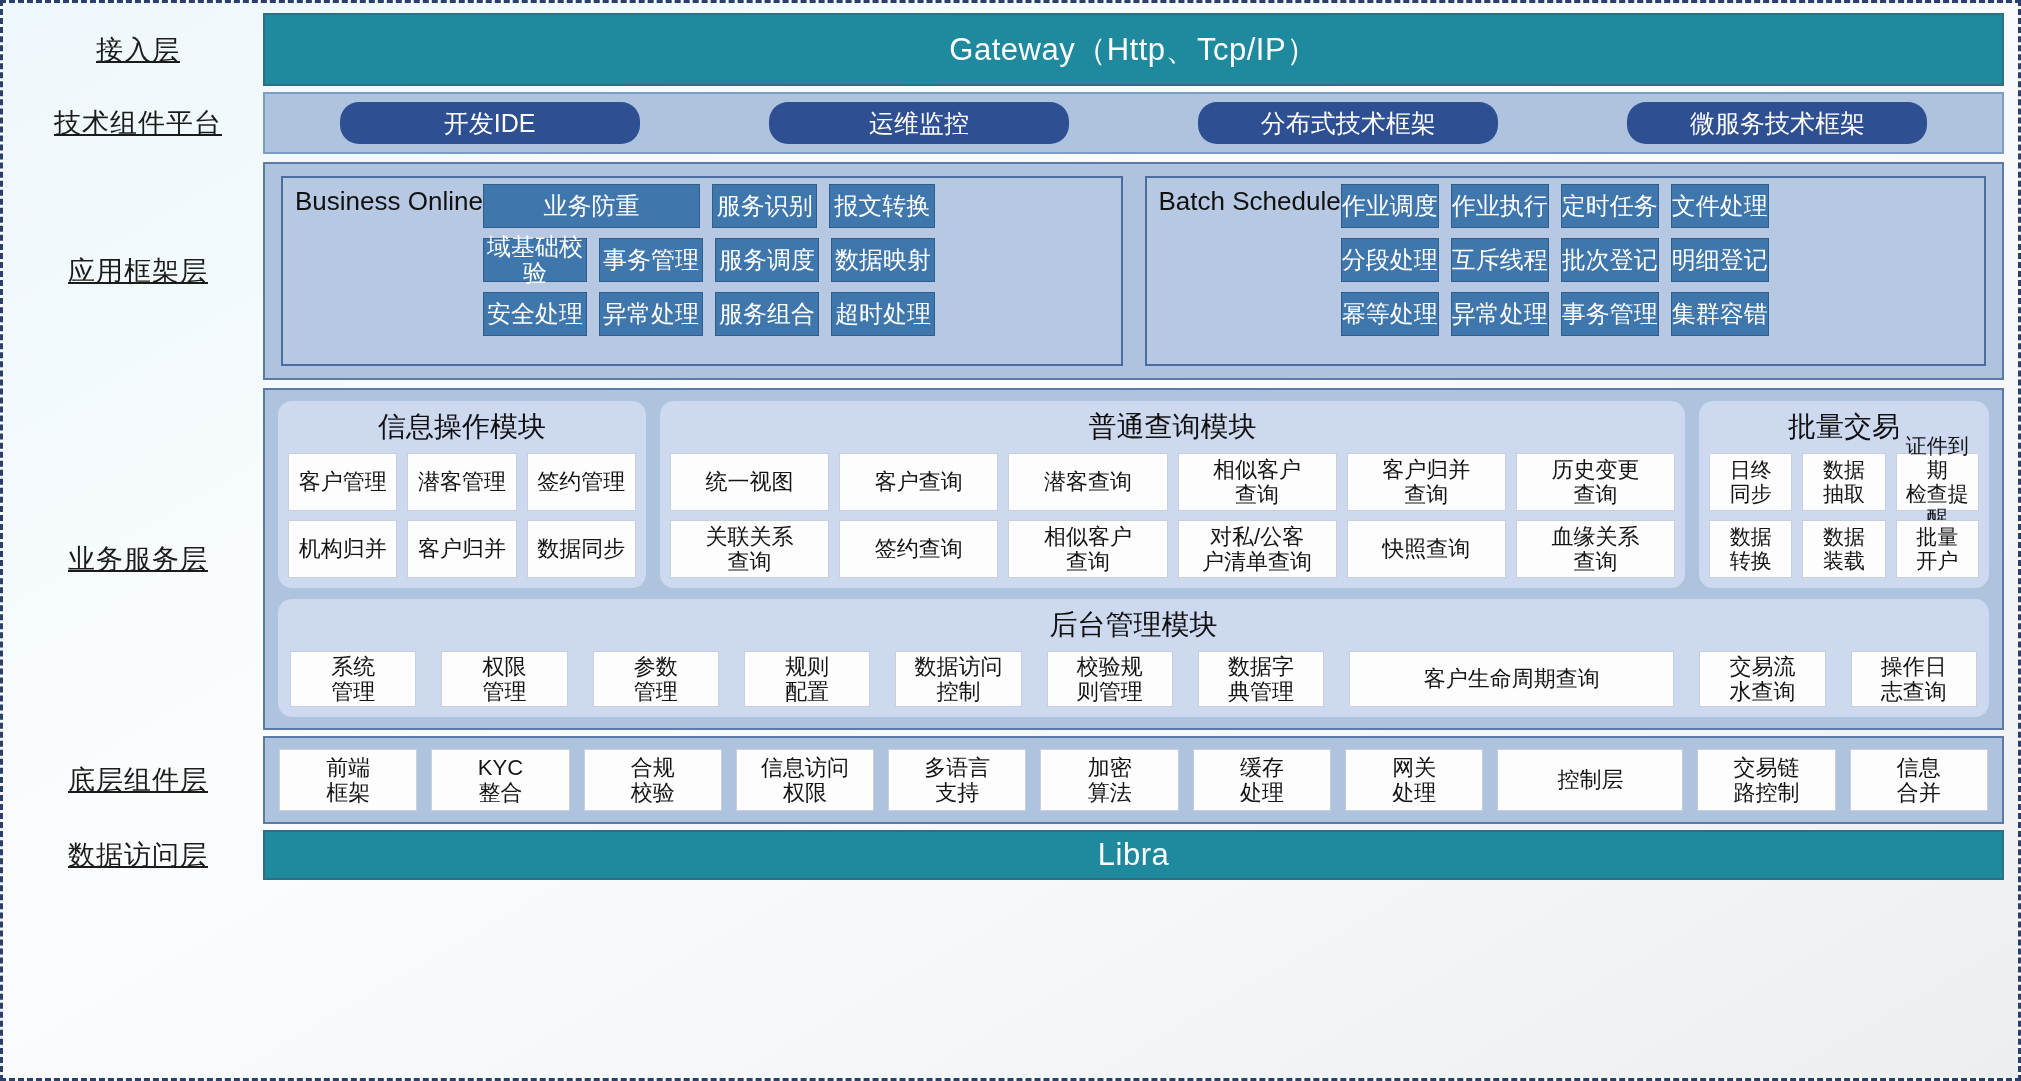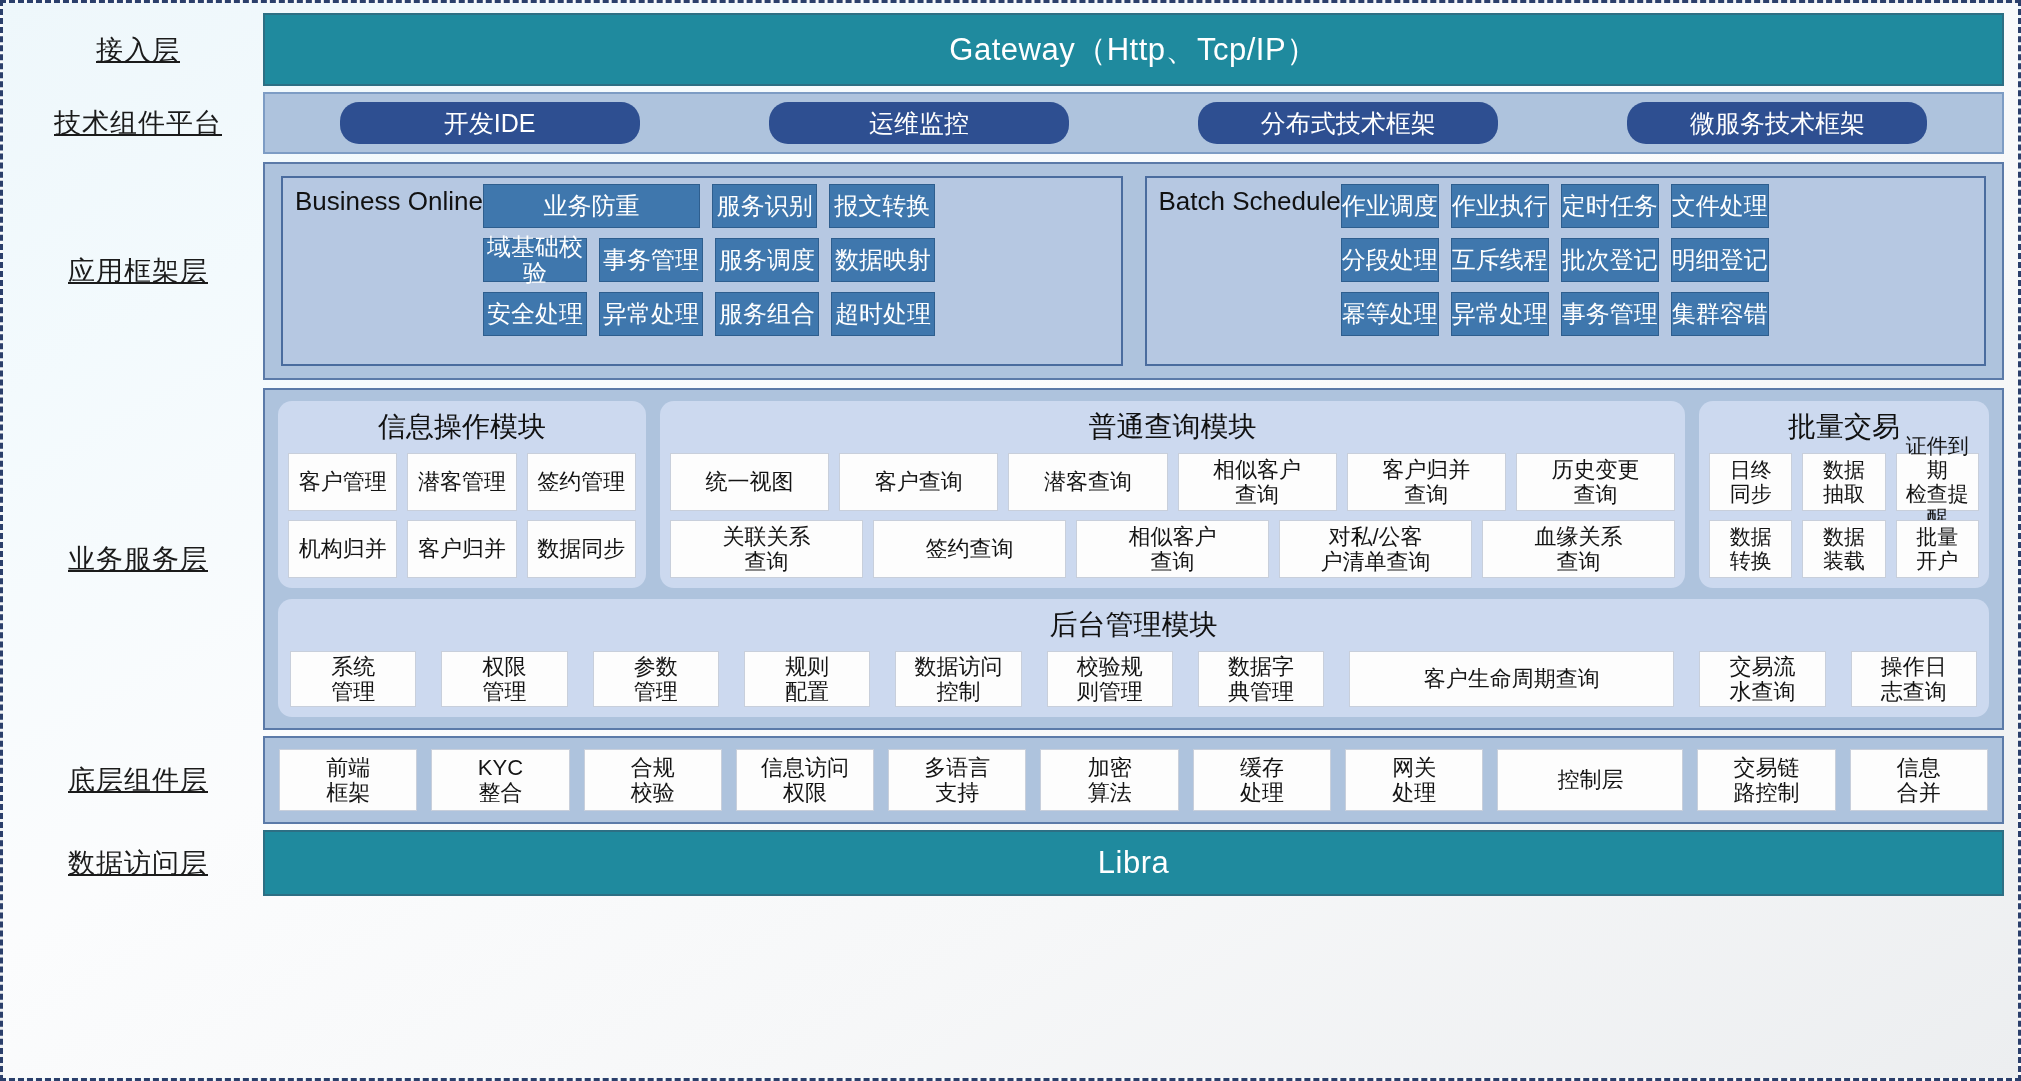--- a/index.html
+++ b/index.html
@@ -28,21 +28,21 @@
   
   .tealbar {
     flex: 1 1 auto;
     background: #1f8a9e;
     border: 2px solid #2d6f84;
     color: #ffffff;
     display: flex; align-items: center; justify-content: center;
     font-size: 31px; letter-spacing: .5px;
   }
   .gatewaybar { height: 73px; }
-  .librabar   { height: 66px; }
+  .librabar   { height: 50px; }
 
   
   .techband {
     flex: 1 1 auto; height: 62px;
     background: #aec3dd; border: 2px solid #7d9cc4;
     display: flex; align-items: center; justify-content: space-around;
     padding: 0 10px;
   }
   .techbtn {
     background: #2e4f91; color: #fff;
@@ -248,20 +248,21 @@
 查询</div>
               </div>
               <div class="gridrow">
                 <div class="cellwhite">关联关系
 查询</div>
                 <div class="cellwhite">签约查询</div>
                 <div class="cellwhite">相似客户
 查询</div>
                 <div class="cellwhite">对私/公客
 户清单查询</div>
+                <div class="cellwhite">快照查询</div>
                 <div class="cellwhite">血缘关系
 查询</div>
               </div>
             </div>
           </div>
 
           <div class="bizgroup g-batch">
             <div class="biztitle">批量交易</div>
             <div class="gridrows">
               <div class="gridrow">

